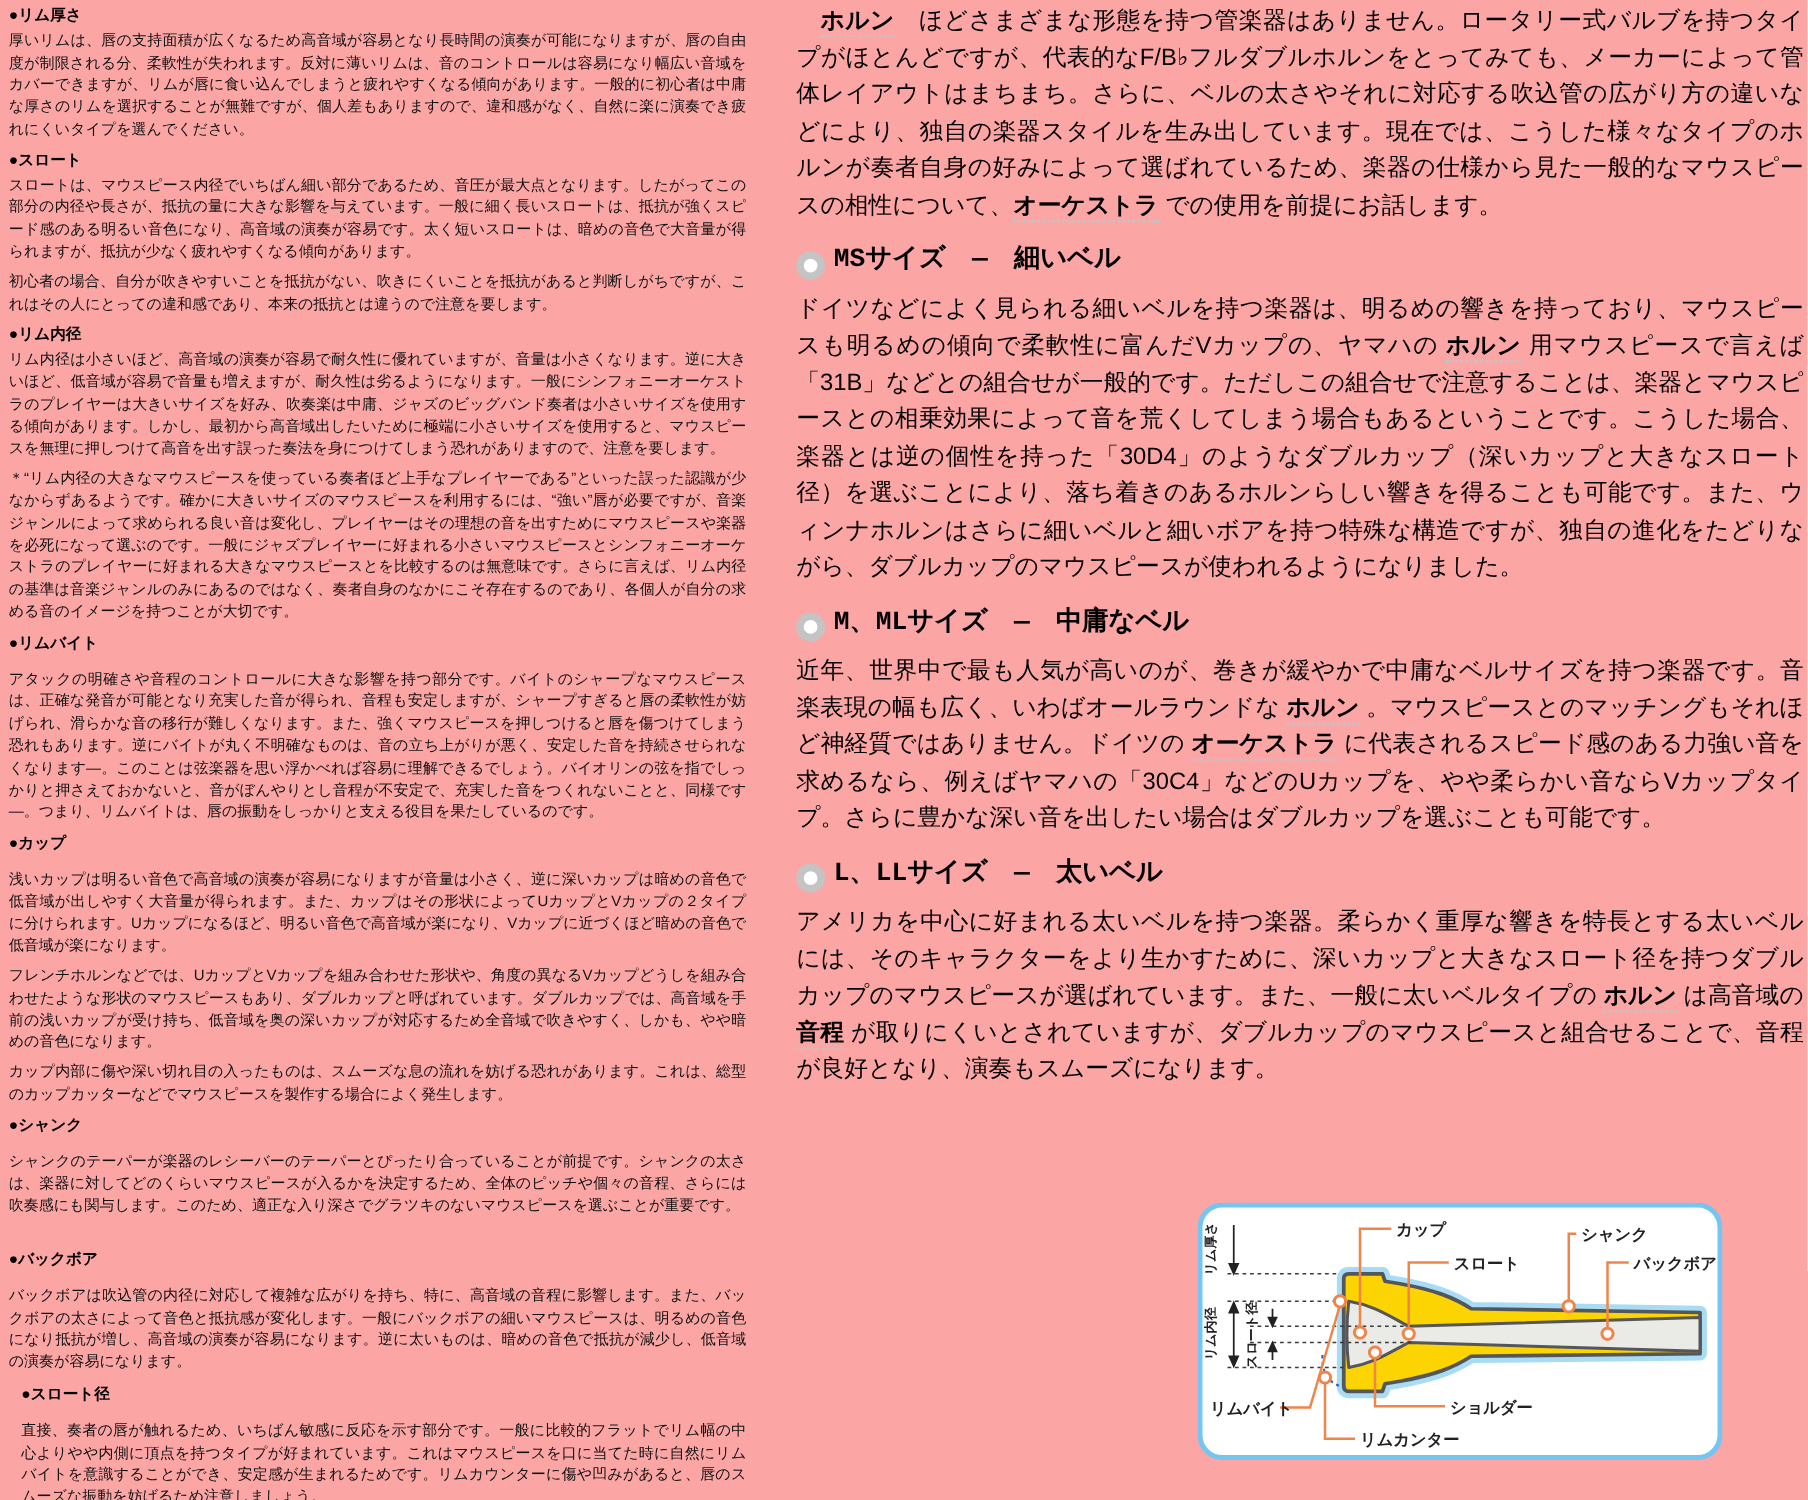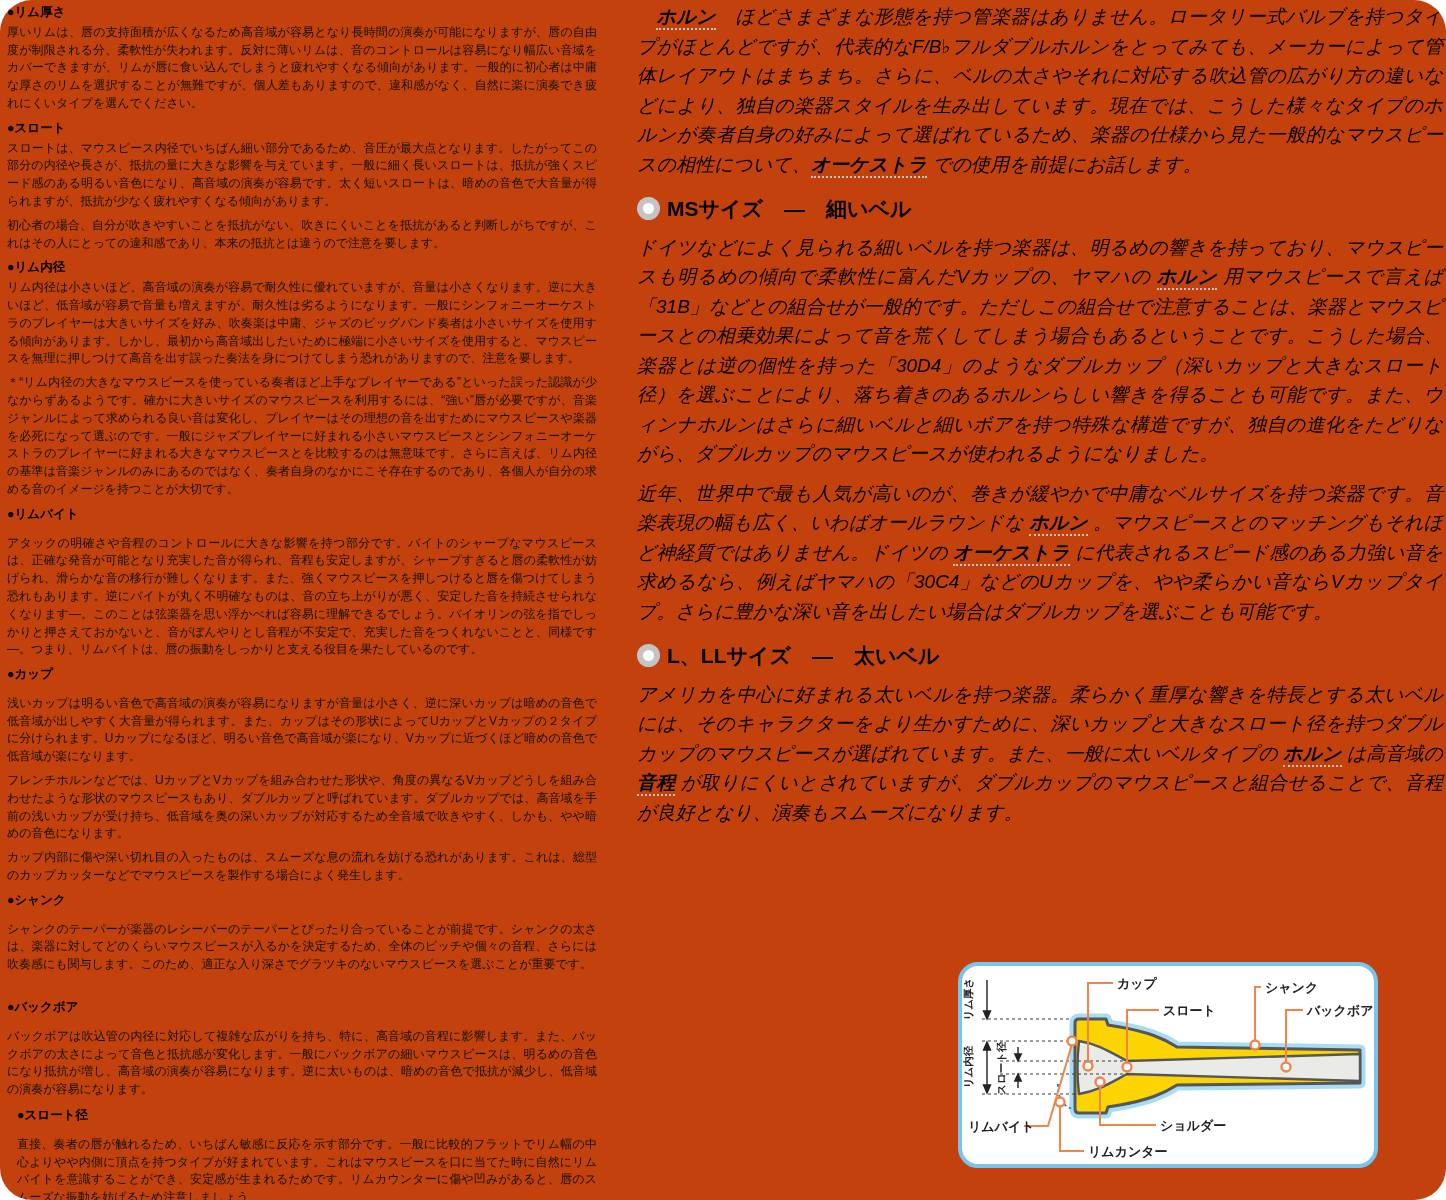--- a/index.html
+++ b/index.html
@@ -1,31 +1,31 @@
 <!DOCTYPE html>
 <html><head>
 <meta charset="utf-8">
 <style>
   html,body{margin:0;padding:0;background:#fff;}
-  .page{position:relative;width:1446px;height:1200px;overflow:hidden;background:#c2410c;
-        font-family:"Liberation Sans","DejaVu Sans",sans-serif;color:#111;border-radius:32px;}
+  .page{position:relative;width:1446px;height:1200px;overflow:hidden;background:#fca5a5;
+        font-family:"Liberation Sans","DejaVu Sans",sans-serif;color:#111;}
   
   .left-col{position:absolute;left:7px;top:4px;width:590px;font-size:12px;
             line-height:17.8px;text-align:justify;letter-spacing:0;}
   .left-col h3{font-size:12.5px;font-weight:bold;margin:7px 0 2px;color:#000;}
   .left-col .sec:first-child h3{margin-top:0;}
   .left-col p{margin:0 0 6px;}
   .left-col p.gap{margin-top:11px;}
   .sec-extratop{margin-top:26px;font-family:Liberation Mono, monospace;}
   .sec-indent{padding-left:10px;}
   
   .right-col{position:absolute;left:637px;top:2px;width:806px;font-size:19px;
              line-height:29.5px;text-align:justify;color:#000;}
-  .right-col p{margin:0 0 10px;font-style:italic;}
-  .right-col h2{font-size:21px;font-weight:bold;margin:15px 0 9px;display:flex;align-items:center;}
+  .right-col p{margin:0 0 10px;}
+  .right-col h2{font-size:21px;font-weight:bold;margin:15px 0 9px;display:flex;align-items:flex-end;font-family:Liberation Mono, monospace;}
   .ring{display:inline-block;width:11px;height:11px;border:6px solid #c4c4c4;border-radius:50%;
         background:#fff;margin-right:7px;flex:0 0 auto;}
   .term{font-weight:bold;border-bottom:2px dotted #c3c3c3;padding-bottom:1px;}
   
   .diagram{position:absolute;left:958px;top:962px;width:420px;height:208px;}
   .dlabel{font-weight:bold;font-size:13px;fill:#222;
           font-family:"Liberation Sans","DejaVu Sans",sans-serif;}
   .dim{font-weight:bold;font-size:10.5px;fill:#222;
        font-family:"Liberation Sans","DejaVu Sans",sans-serif;}
 </style>
@@ -76,20 +76,24 @@
 
   <div class="right-col">
     <p>　<span class="term">ホルン</span>　ほどさまざまな形態を持つ管楽器はありません。ロータリー式バルブを持つタイプがほとんどですが、代表的なF/B♭フルダブルホルンをとってみても、メーカーによって管体レイアウトはまちまち。さらに、ベルの太さやそれに対応する吹込管の広がり方の違いなどにより、独自の楽器スタイルを生み出しています。現在では、こうした様々なタイプのホルンが奏者自身の好みによって選ばれているため、楽器の仕様から見た一般的なマウスピースの相性について、<span class="term">オーケストラ</span> での使用を前提にお話します。</p>
 
     <h2>
       <span class="ring"></span>
       <span>MSサイズ　―　細いベル</span>
     </h2>
     <p>ドイツなどによく見られる細いベルを持つ楽器は、明るめの響きを持っており、マウスピースも明るめの傾向で柔軟性に富んだVカップの、ヤマハの <span class="term">ホルン</span> 用マウスピースで言えば「31B」などとの組合せが一般的です。ただしこの組合せで注意することは、楽器とマウスピースとの相乗効果によって音を荒くしてしまう場合もあるということです。こうした場合、楽器とは逆の個性を持った「30D4」のようなダブルカップ（深いカップと大きなスロート径）を選ぶことにより、落ち着きのあるホルンらしい響きを得ることも可能です。また、ウィンナホルンはさらに細いベルと細いボアを持つ特殊な構造ですが、独自の進化をたどりながら、ダブルカップのマウスピースが使われるようになりました。</p>
 
+    <h2>
+      <span class="ring"></span>
+      <span>M、MLサイズ　―　中庸なベル</span>
+    </h2>
     <p>近年、世界中で最も人気が高いのが、巻きが緩やかで中庸なベルサイズを持つ楽器です。音楽表現の幅も広く、いわばオールラウンドな <span class="term">ホルン</span> 。マウスピースとのマッチングもそれほど神経質ではありません。ドイツの <span class="term">オーケストラ</span> に代表されるスピード感のある力強い音を求めるなら、例えばヤマハの「30C4」などのUカップを、やや柔らかい音ならVカップタイプ。さらに豊かな深い音を出したい場合はダブルカップを選ぶことも可能です。</p>
 
     <h2>
       <span class="ring"></span>
       <span>L、LLサイズ　―　太いベル</span>
     </h2>
     <p>アメリカを中心に好まれる太いベルを持つ楽器。柔らかく重厚な響きを特長とする太いベルには、そのキャラクターをより生かすために、深いカップと大きなスロート径を持つダブルカップのマウスピースが選ばれています。また、一般に太いベルタイプの <span class="term">ホルン</span> は高音域の <span class="term">音程</span> が取りにくいとされていますが、ダブルカップのマウスピースと組合せることで、音程が良好となり、演奏もスムーズになります。</p>
 
   </div>
 

